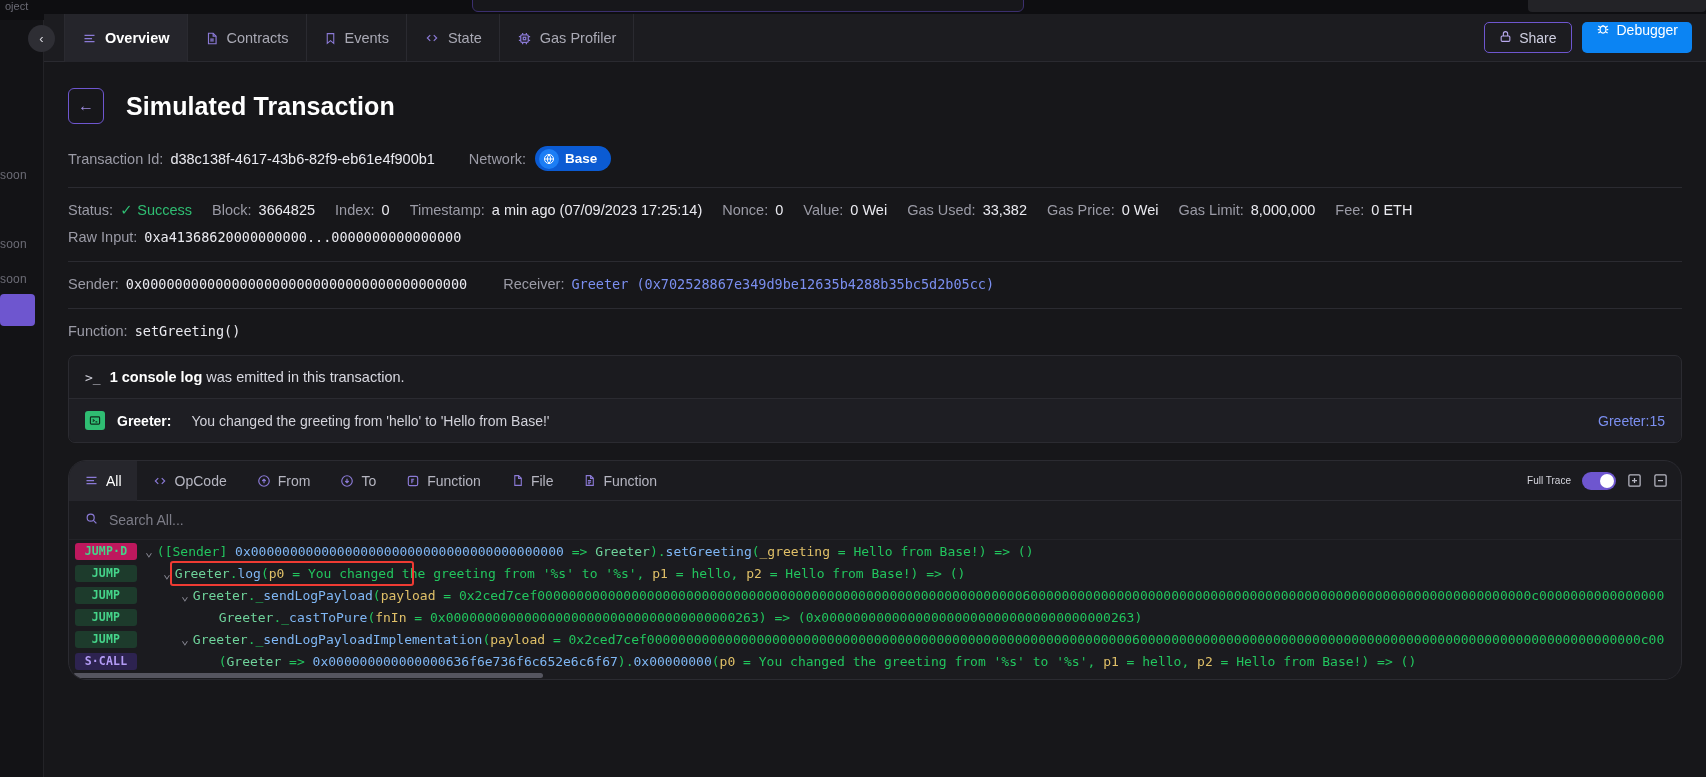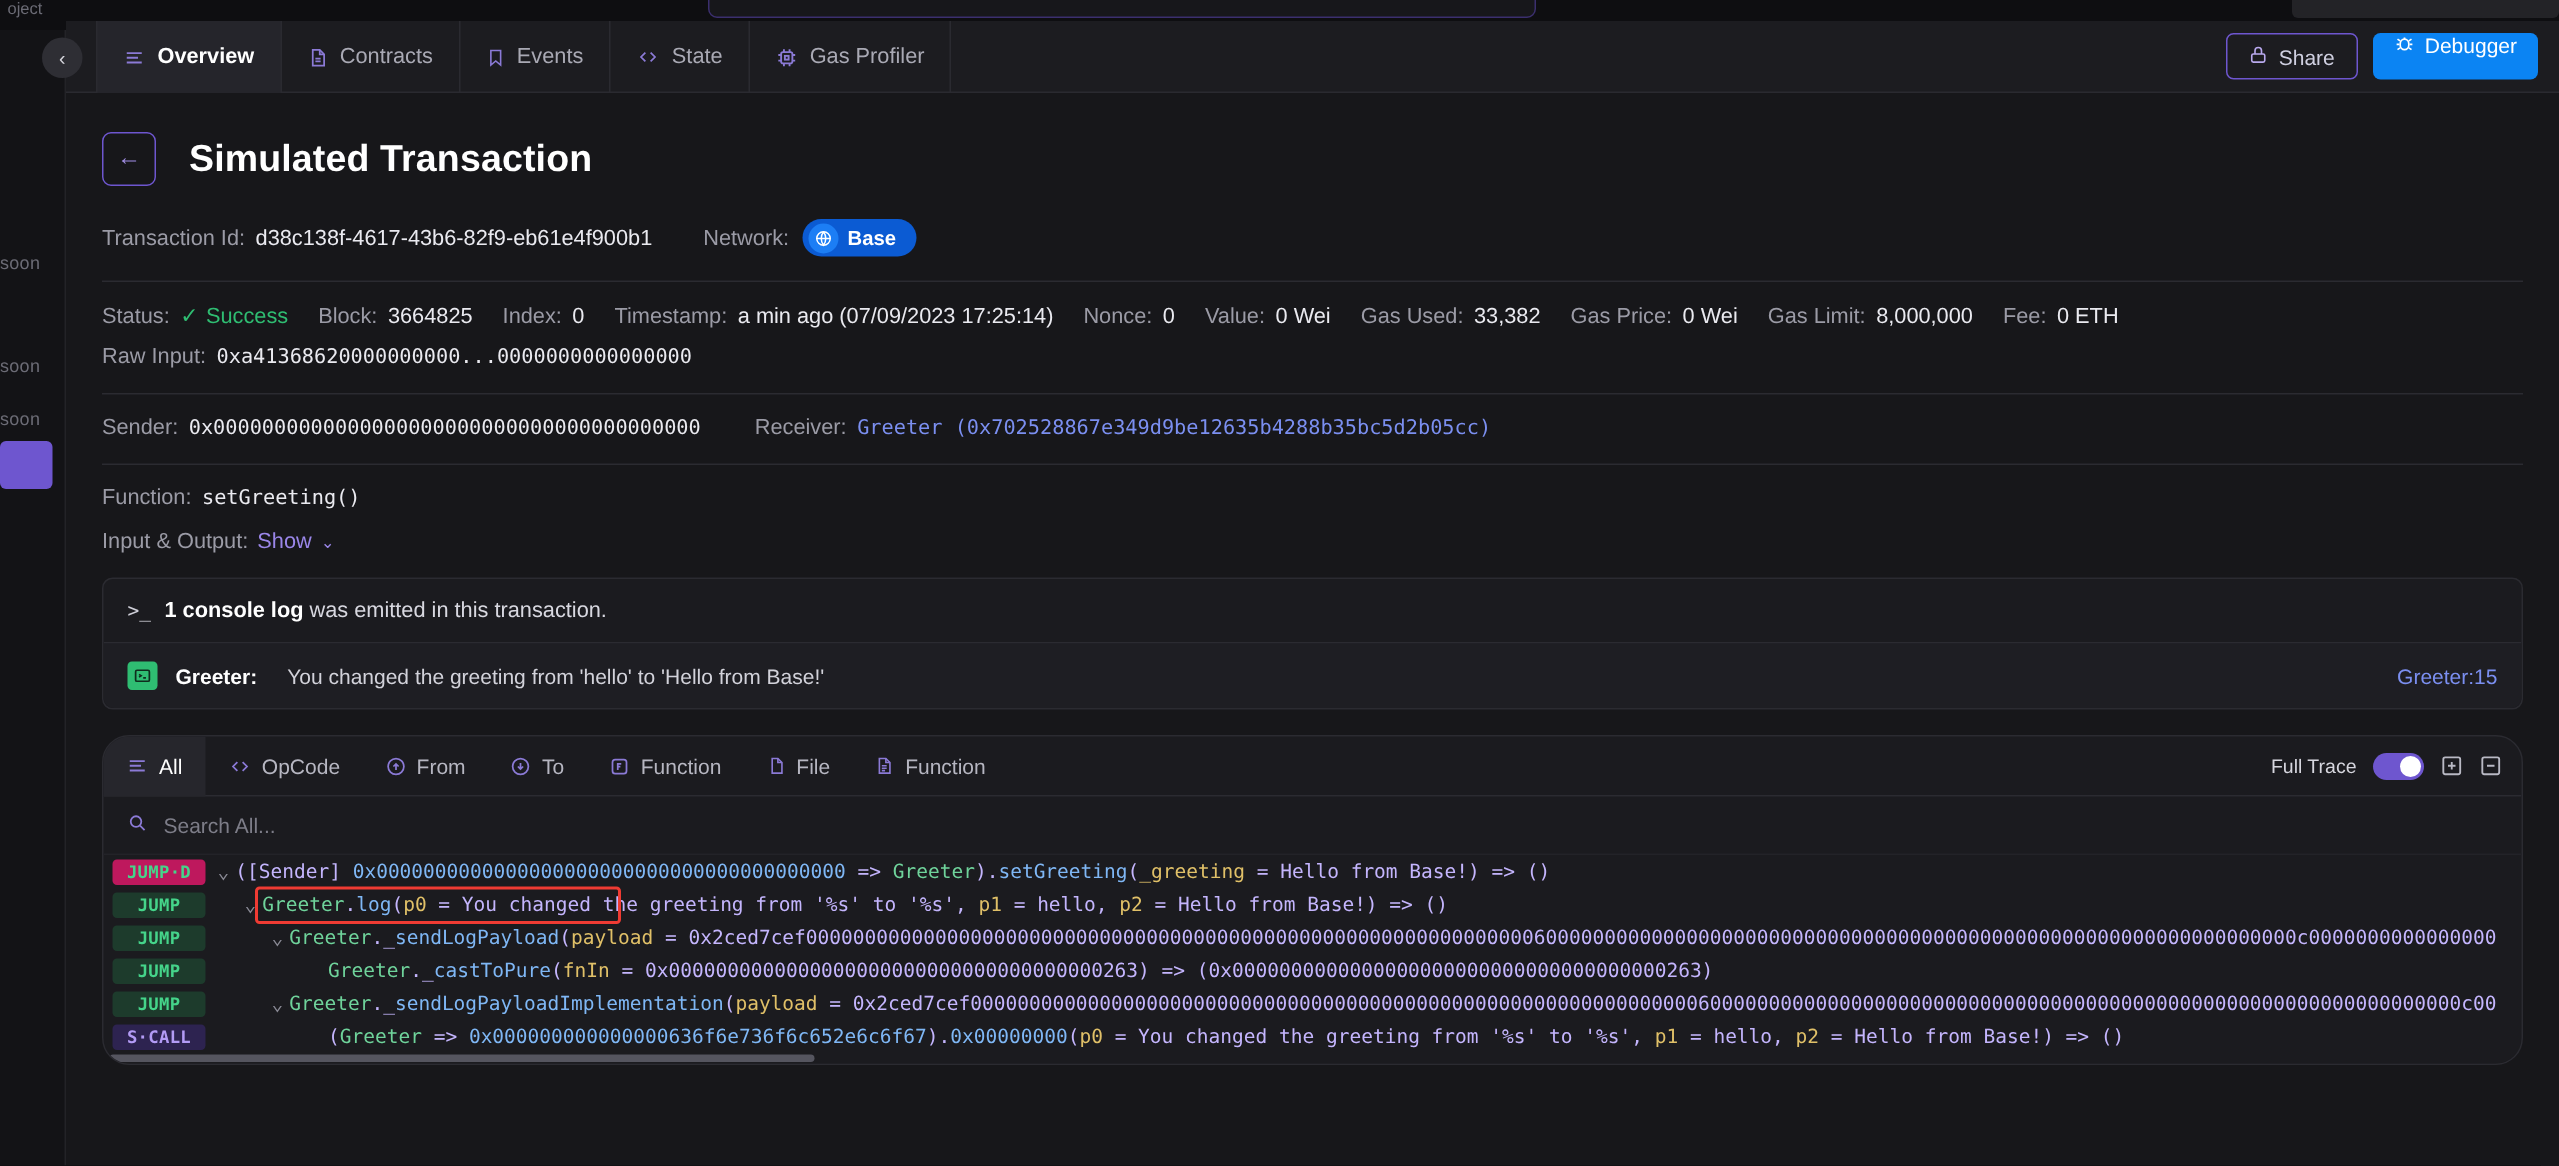--- a/index.html
+++ b/index.html
@@ -123,21 +123,21 @@
   
   .tracecard { margin-top: 17px; border: 1px solid #2b2b31; border-radius: 18px; background: #1b1b1f; overflow: hidden; }
   .tracetabs { display: flex; align-items: center; height: 40px; border-bottom: 1px solid #2b2b31; }
   .ttab {
     display: flex; align-items: center; gap: 7px; height: 40px; padding: 0 15px;
     color: #b6b6c1; font-size: 14px; cursor: pointer;
   }
   .ttab .ic { color: #8b7ad6; display: inline-flex; }
   .ttab.active { background: #26262c; color: #fff; }
   .traceright { margin-left: auto; display: flex; align-items: center; gap: 11px; padding-right: 13px; }
-  .fulltrace-lbl { color: #d6d6de; font-size: 13px; }
+  .fulltrace-lbl { color: #d6d6de; font-size: 10px; }
   .toggle { width: 34px; height: 18px; background: #6e56cf; border-radius: 10px; position: relative; cursor: pointer; }
   .toggle .knob { position: absolute; right: 2px; top: 2px; width: 14px; height: 14px; border-radius: 50%; background: #fff; }
   .sqicon { color: #b9b9c4; font-size: 15px; cursor: pointer; display: inline-flex; }
 
   .searchrow { display: flex; align-items: center; gap: 9px; padding: 10px 16px; border-bottom: 1px solid #232328; }
   .searchrow .ic { color: #8b7ad6; font-size: 13px; }
   .searchinput {
     background: transparent; border: none; outline: none;
     color: #d6d6de; font-size: 14px; width: 400px;
     font-family: "Liberation Sans", sans-serif;
@@ -150,21 +150,21 @@
     flex: 0 0 62px; margin-left: 6px; height: 17px; border-radius: 3px;
     display: flex; align-items: center; justify-content: center;
     font-size: 11.5px; font-weight: 700; letter-spacing: .2px;
   }
   .op.jumpd { background: #be185d; color: #45d48a; }
   .op.jump  { background: #1d3b2c; color: #45d48a; }
   .op.scall { background: #2d2350; color: #b39bf5; }
   .tcode { margin-left: 8px; color: #cfcfd8; }
 
   .caret { color: #8a8a95; margin-right: 4px; }
-  .c-white { color: #c4b5fd; }
+  .c-white { color: #22c55e; }
   .c-blue  { color: #7fb7f5; }
   .c-green { color: #6fd39b; }
   .c-gold  { color: #e0c068; }
 
   .highlight-box {
     position: absolute; left: 101px; top: 21px; width: 244px; height: 25px;
     border: 2px solid #ef3b33; border-radius: 3px; pointer-events: none;
   }
 
   .hscroll { height: 7px; background: #1b1b1f; position: relative; }
@@ -348,25 +348,20 @@
         <span class="link mono" style="margin-left:7px;">Greeter (0x702528867e349d9be12635b4288b35bc5d2b05cc)</span>
       </div>
 
       <div class="hr"></div>
 
       <div class="funcrow">
         <span class="lbl">Function:</span>
         <span class="val mono">setGreeting()</span>
       </div>
 
-      <div class="iorow">
-        <span class="lbl">Input &amp; Output:</span>
-        <span class="linkpurple">Show</span>
-        <span class="linkpurple" style="font-size:11px;">⌄</span>
-      </div>
 
       <div class="logcard">
         <div class="logheader">
           <span class="prompt-ic">&gt;_</span>
           <span style="font-weight:700;color:#fff;">1 console log</span>
           <span style="margin-left:-5px;"> was emitted in this transaction.</span>
         </div>
         <div class="logbody">
           <span class="greenchip">
             <svg width="12" height="11" viewBox="0 0 24 24" fill="none" stroke="#0f2d1d" stroke-width="2.5">

